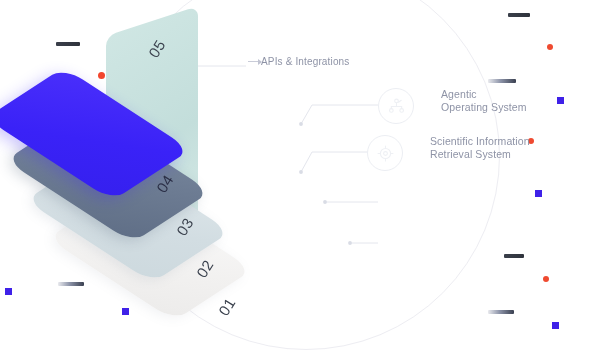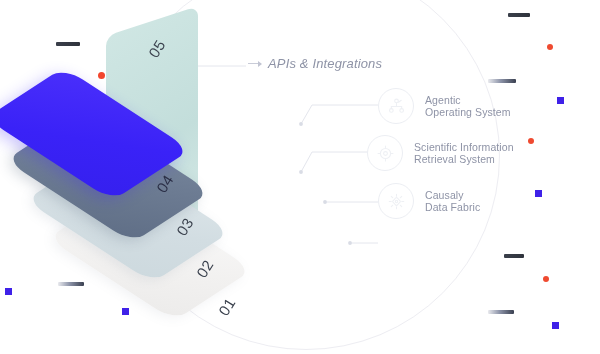--- a/index.html
+++ b/index.html
@@ -68,21 +68,21 @@
     letter-spacing:.5px;
     transform:rotate(-58deg);
     transform-origin:center;
     pointer-events:none;
   }
 
   
   .conn{position:absolute;left:0;top:0;width:600px;height:354px;pointer-events:none;}
 
   
-  .row{position:absolute;display:flex;align-items:center;}
+  .row{position:absolute;display:flex;align-items:flex-start;gap:16px;}
   .icon-circle{
     width:34px;height:34px;border-radius:50%;
     border:1px solid #eceef3;
     display:flex;align-items:center;justify-content:center;
     flex:0 0 auto;
     background:#fff;
   }
   .row-label{
     margin-left:11px;
     font-size:10.5px;
@@ -97,21 +97,21 @@
   .api-arrow{
     width:13px;height:1px;background:#c9ccd8;position:relative;
   }
   .api-arrow:after{
     content:"";position:absolute;right:-1px;top:-2.5px;
     border-left:4px solid #c1c4d2;
     border-top:3px solid transparent;
     border-bottom:3px solid transparent;
   }
   .api-label{
-    margin-left:7px;font-size:13px;color:#8e93a6;letter-spacing:.15px;font-style:italic;
+    margin-left:0;font-size:10px;color:#8e93a6;letter-spacing:.15px;
   }
 
   
   .dash{position:absolute;height:4px;border-radius:1px;}
   .dash-dark{background:linear-gradient(90deg,#3a3f4a,#2f333c);}
   .dash-grad{background:linear-gradient(90deg,#e9eaee 0%,#8c93a8 45%,#3a4050 100%);}
   .sq{position:absolute;width:7px;height:7px;background:#3f21e8;}
   .dot{position:absolute;width:7px;height:7px;border-radius:50%;background:#f2462e;}
   .dot-sm{position:absolute;width:6px;height:6px;border-radius:50%;background:#ef4a30;}
 </style>
@@ -206,27 +206,15 @@
       <svg width="19" height="19" viewBox="0 0 24 24" fill="none" stroke="#eef0f4" stroke-width="1.4" stroke-linecap="round">
         <circle cx="12" cy="12" r="6.4"></circle>
         <circle cx="12" cy="12" r="2.4"></circle>
         <path d="M12 2.6 V5.4 M12 18.6 V21.4 M2.6 12 H5.4 M18.6 12 H21.4"></path>
       </svg>
     </span>
     <span class="row-label">Scientific Information
 Retrieval System</span>
   </div>
 
-  <div class="row" style="left:378px;top:183px;">
-    <span class="icon-circle">
-      <svg width="19" height="19" viewBox="0 0 24 24" fill="none" stroke="#eef0f4" stroke-width="1.3" stroke-linecap="round">
-        <rect x="8.2" y="8.2" width="7.6" height="7.6" rx="1.3" transform="rotate(45 12 12)"></rect>
-        <path d="M12 2.8 V5.4 M12 18.6 V21.2 M2.8 12 H5.4 M18.6 12 H21.2"></path>
-        <path d="M5.4 5.4 L7.3 7.3 M16.7 16.7 L18.6 18.6 M18.6 5.4 L16.7 7.3 M7.3 16.7 L5.4 18.6"></path>
-        <circle cx="12" cy="12" r="1.5"></circle>
-      </svg>
-    </span>
-    <span class="row-label">Causaly
-Data Fabric</span>
-  </div>
 
 
 </div>
 
 </body></html>

